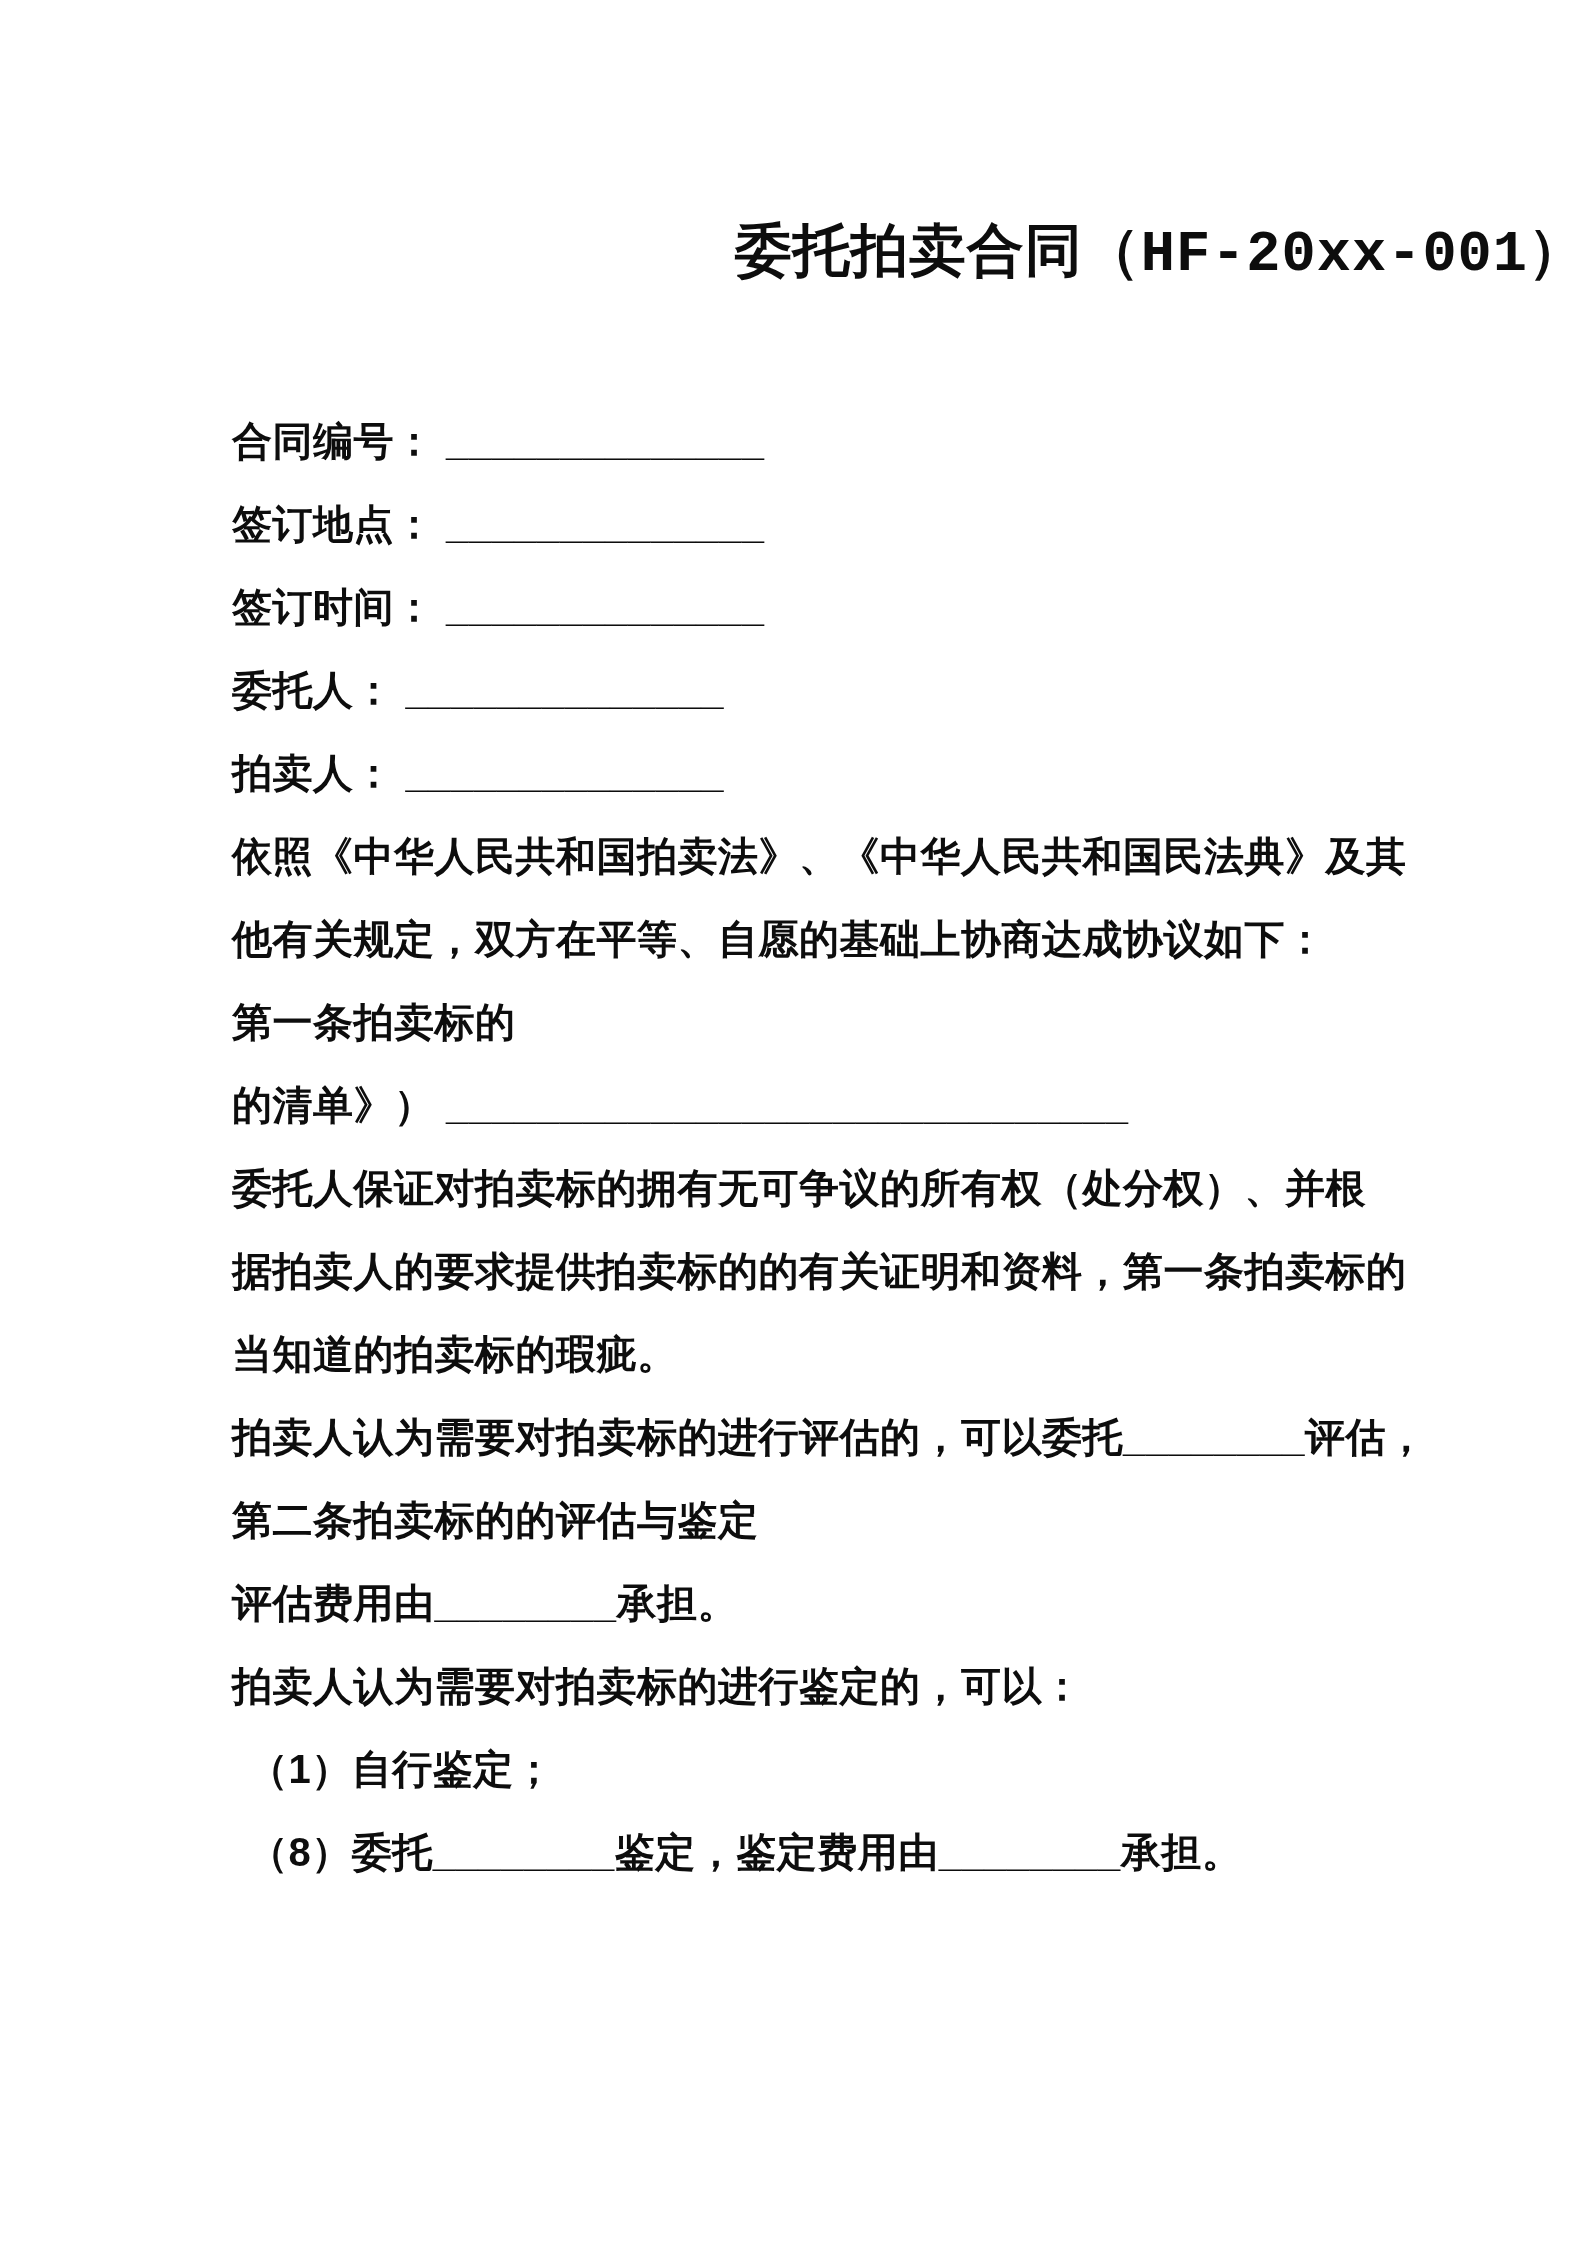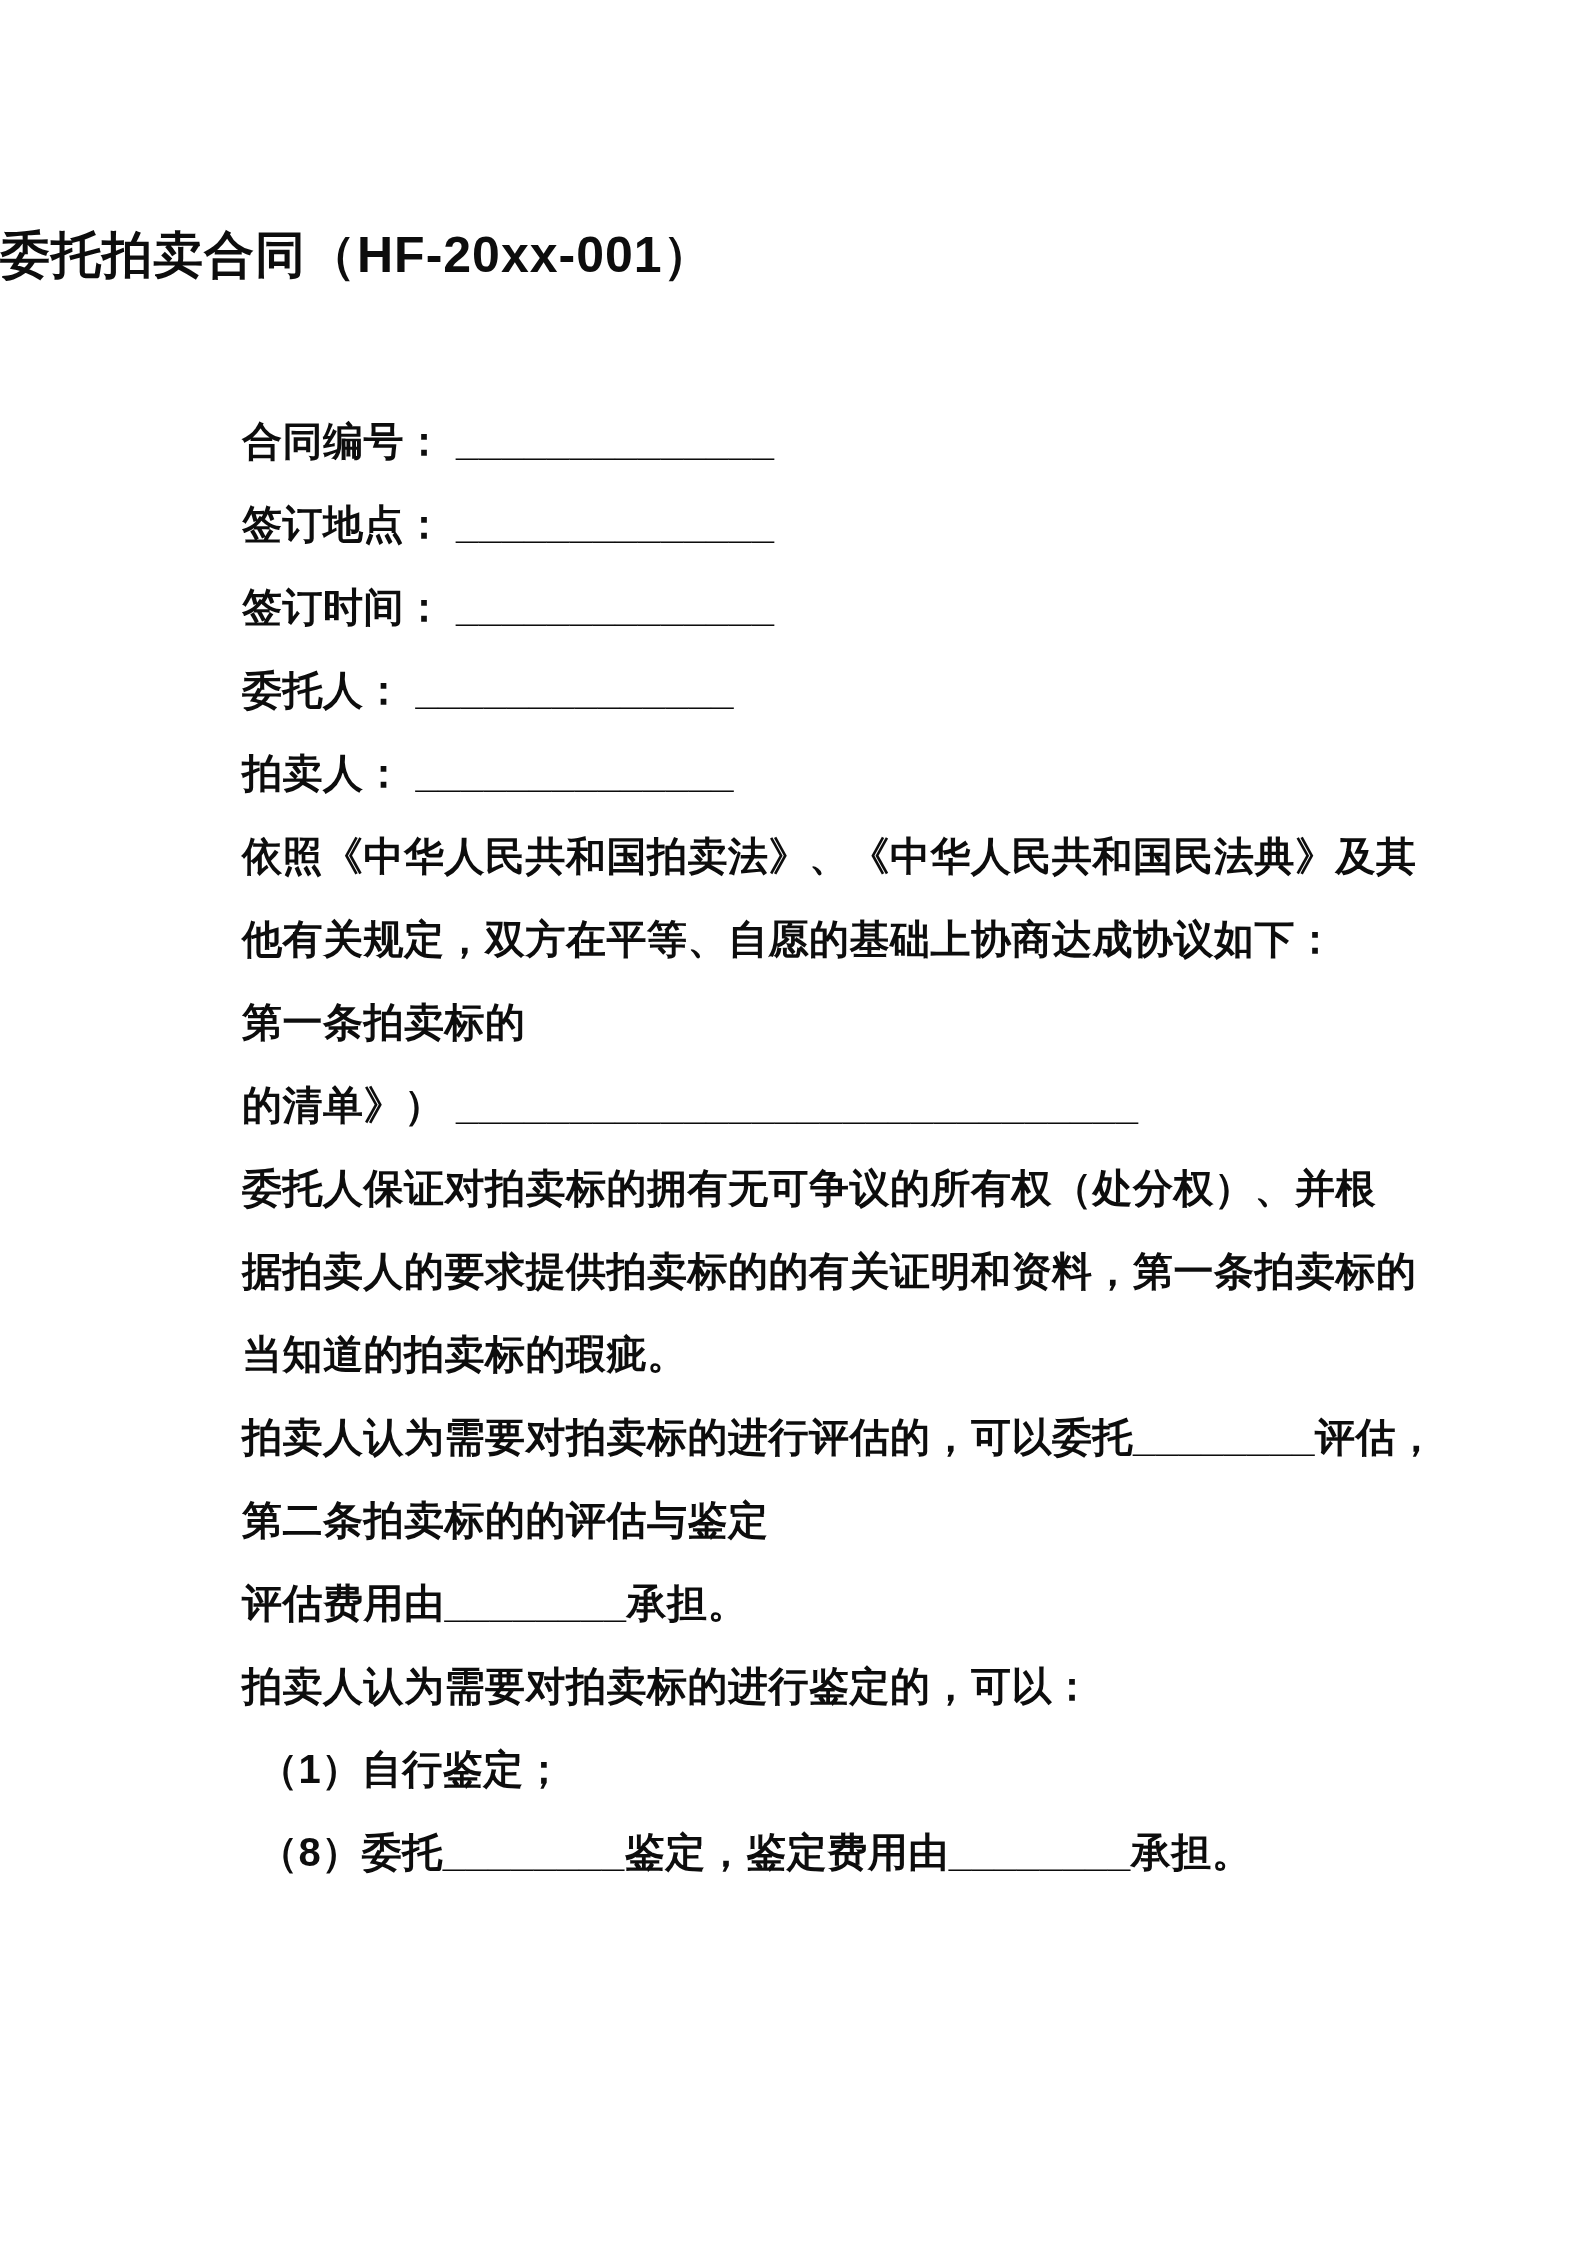--- a/index.html
+++ b/index.html
@@ -18,32 +18,33 @@
   .doc-page {
     position: absolute;
     inset: 0;
     background: #ffffff;
   }
   .doc-title {
     position: absolute;
     top: 222px;
     left: 0;
     width: 100%;
-    text-align: left;
-    font-size: 50px;
+    text-align: right;
+    font-size: 57px;
     line-height: 66px;
     font-weight: bold;
     letter-spacing: 1px;
     color: #0d0d0d;
     white-space: nowrap;
+    font-family: Liberation Mono, monospace;
   }
   .doc-body {
     position: absolute;
     top: 400px;
-    left: 242px;
+    left: 232px;
     width: 1128px;
   }
   .line {
     height: 83px;
     line-height: 83px;
     font-size: 40px;
     font-weight: bold;
     color: #0d0d0d;
     white-space: nowrap;
     letter-spacing: 0.5px;

